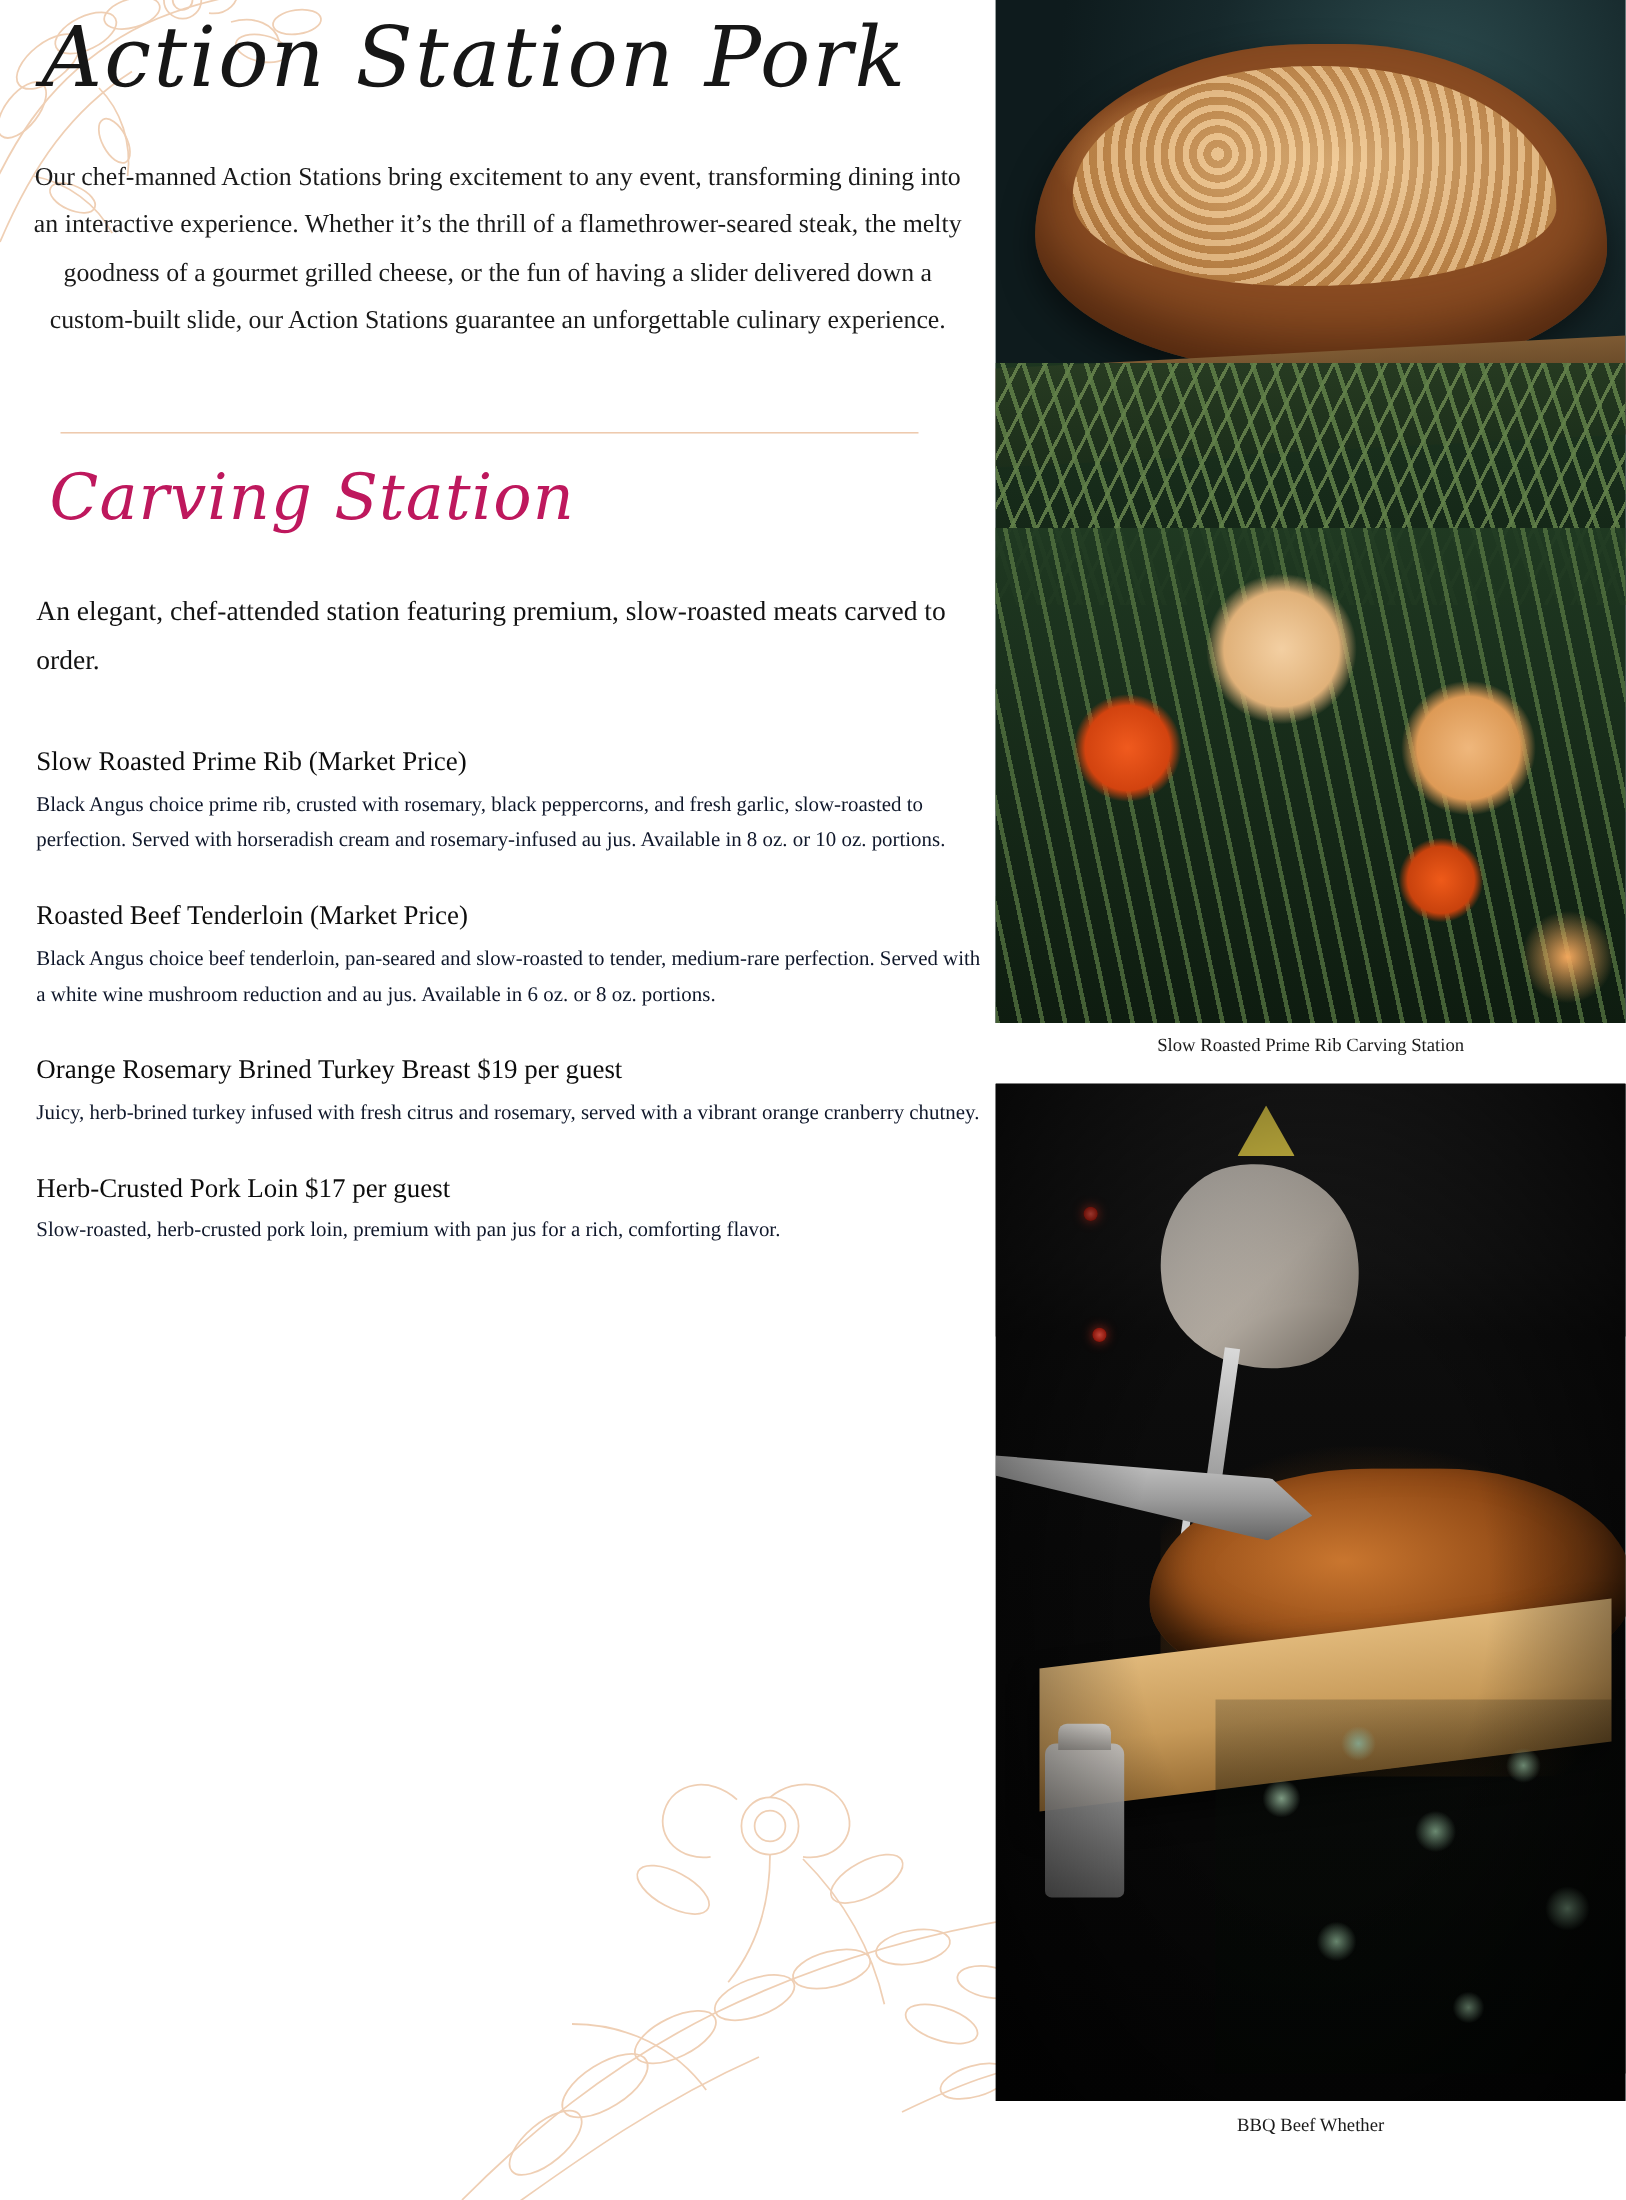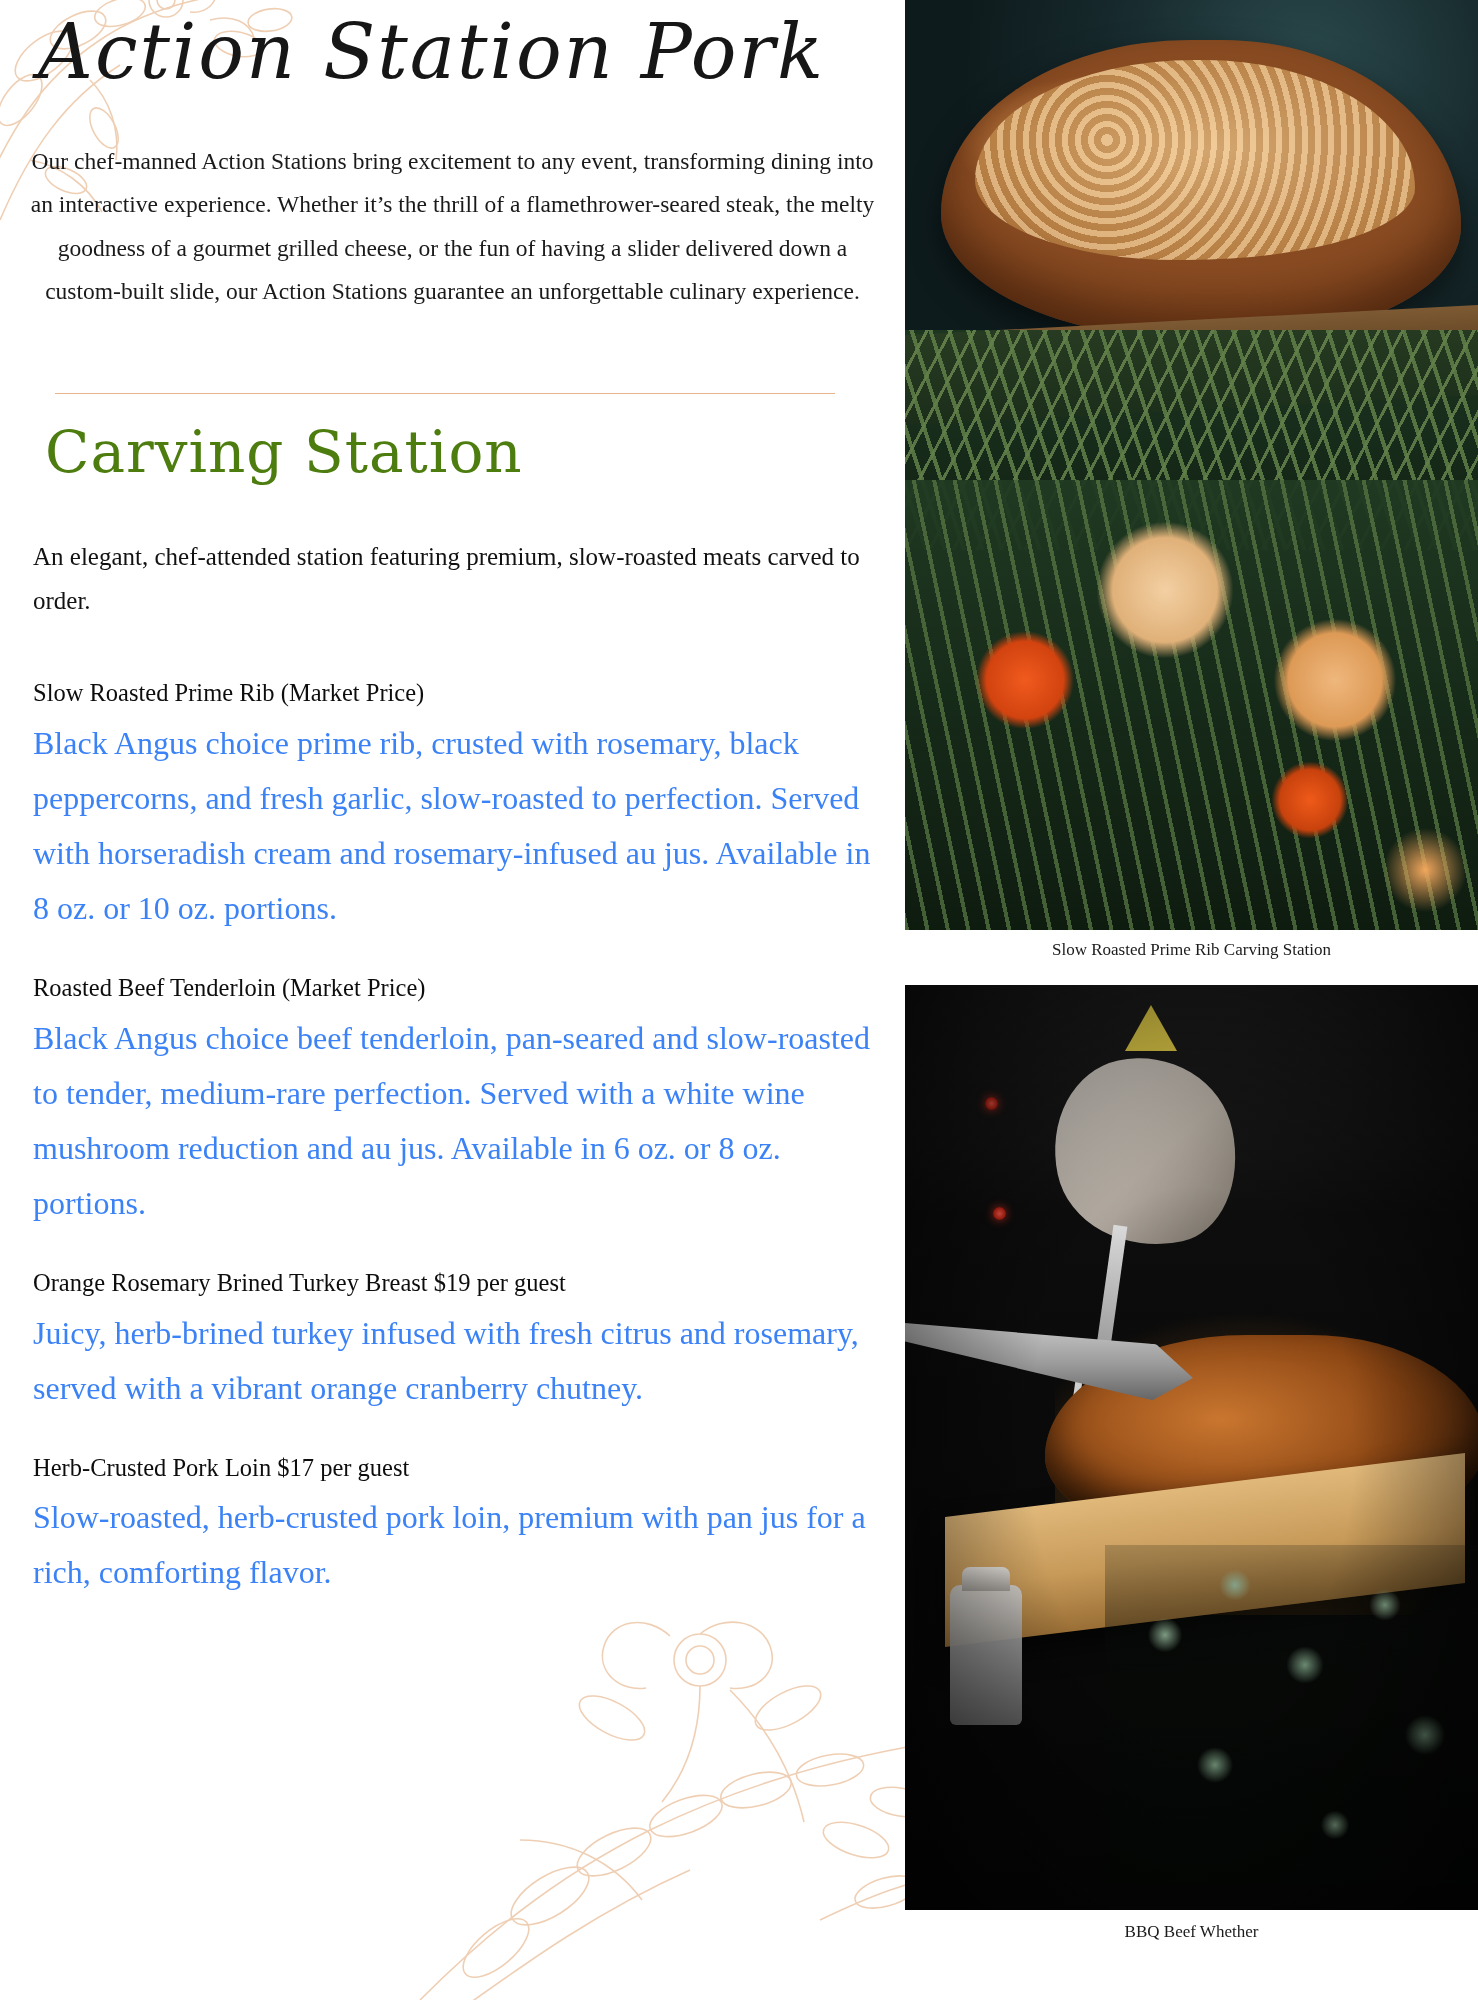--- a/index.html
+++ b/index.html
@@ -79,24 +79,25 @@
     width: 780px;
     height: 1px;
     background: #e7b48c;
   }
 
   .section-title {
     position: absolute;
     left: 45px;
     top: 418px;
     font-family: "DejaVu Serif", serif;
+    font-style: italic;
     font-weight: 400;
     font-size: 58px;
     letter-spacing: 1px;
-    color: #4d7c0f;
+    color: #be185d;
     white-space: nowrap;
   }
 
   .section-desc {
     position: absolute;
     left: 33px;
     top: 535px;
     width: 840px;
     font-size: 25px;
     line-height: 1.75;
@@ -113,23 +114,23 @@
     margin-bottom: 34px;
   }
   .item-name {
     font-weight: normal;
     font-size: 24.5px;
     line-height: 1.5;
     color: #0d0d0d;
     margin-bottom: 4px;
   }
   .item-desc {
-    font-size: 32px;
+    font-size: 19px;
     line-height: 1.72;
-    color: #3b82f6;
+    color: #0f172a;
   }
 
   
   .photo-col {
     position: absolute;
     left: 905px;
     top: 0;
     width: 573px;
     height: 2000px;
   }

